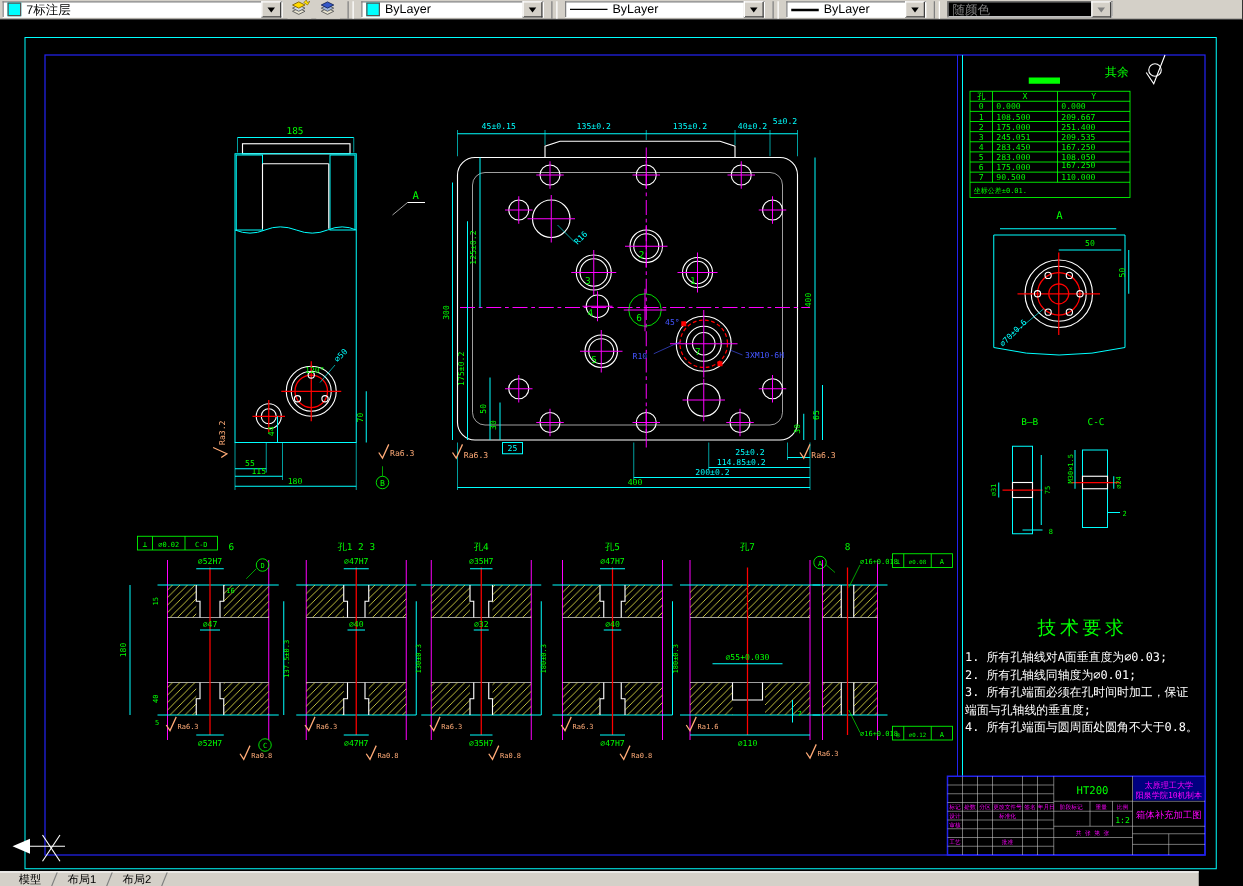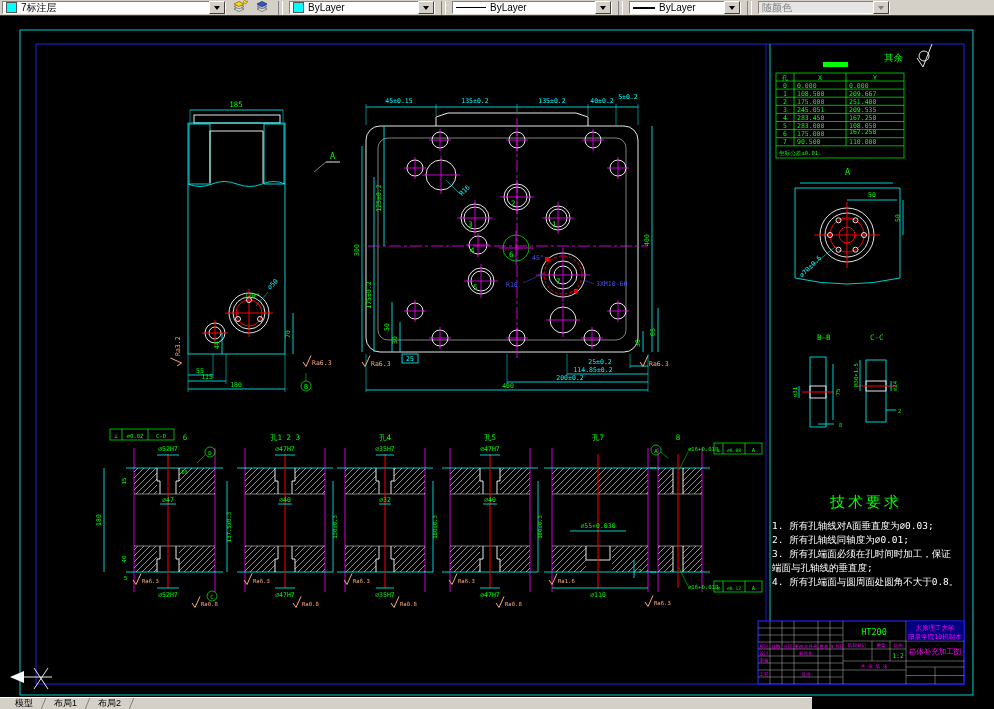--- a/index.html
+++ b/index.html
@@ -10,42 +10,42 @@
            display:flex;align-items:center;padding:1px 2px;box-sizing:border-box;gap:4px;
            border-bottom:1px solid #404040}
   .combo{display:flex;align-items:center;height:13px;background:#fff;
          border:1px solid;border-color:#808080 #fff #fff #808080;
          font-size:10px;color:#000;padding-left:3px;gap:4px;box-sizing:border-box}
   .combo .lbl{white-space:nowrap;overflow:hidden}
   .dd{margin-left:auto;width:14px;height:11px;background:#d4d0c8;
       border:1px solid;border-color:#fff #404040 #404040 #fff;
       display:flex;align-items:center;justify-content:center;flex:none}
   .dd i{display:block;width:0;height:0;border:3px solid transparent;border-top:4px solid #000;margin-top:4px}
-  .combo.disabled{background:#e5e5e5;color:#808080}
+  .combo.disabled{background:#000000;color:#808080}
   .combo.disabled .dd i{border-top-color:#808080}
   .swatch{width:9px;height:9px;background:#00ffff;border:1px solid #555;flex:none}
   .ltg{width:30px;height:1px;background:#000;flex:none}
   .lwg{width:22px;height:2px;background:#000;flex:none}
   .sep{width:3px;height:14px;border-left:1px solid #808080;border-right:1px solid #fff;margin:0 2px;flex:none}
   .iconbtn{width:19px;height:15px;background:#d4d0c8;border:none;padding:0;flex:none}
   
   svg.cad{position:absolute;top:16px;left:0;display:block}
   svg text{font-family:"DejaVu Sans Mono","DejaVu Sans",sans-serif}
   .tg{fill:#00ff00}.tc{fill:#00ffff}.tm{fill:#ff00ff}.tw{fill:#ffffff}.tb{fill:#4455ff}.to{fill:#ffab77}
   .f4{font-size:4.6px}.f5{font-size:5.6px}.f6{font-size:6.5px}.f7{font-size:7.5px}
   .f8{font-size:8.5px}.f9{font-size:9.5px}.f15{font-size:15px}
   .sc{stroke:#00ffff;fill:none;stroke-width:.8}
   .sw{stroke:#fff;fill:none;stroke-width:.9}
   .sm{stroke:#ff00ff;fill:none;stroke-width:.8}
   .sr{stroke:#ff0000;fill:none;stroke-width:1}
   .sg{stroke:#00ff00;fill:none;stroke-width:.7}
   .sb{stroke:#4455ff;fill:none;stroke-width:.8}
   .thin{stroke-width:.5}
   
-  .tabs{position:absolute;bottom:0;left:0;width:812px;height:12px;background:#d4d0c8;
+  .tabs{position:absolute;bottom:0;left:0;width:959px;height:12px;background:#d4d0c8;
         border-top:1px solid #fff;display:flex;align-items:stretch;font-size:9px;
         color:#000;padding-left:6px;box-sizing:border-box}
   .tab{display:flex;align-items:center;padding:0 9px;position:relative}
   .tabdiv{width:1px;background:#808080;transform:skewX(-22deg);margin:0 1px}
 </style>
 </head>
 <body>
 
 <div class="toolbar">
   <div class="combo" style="width:224px">

